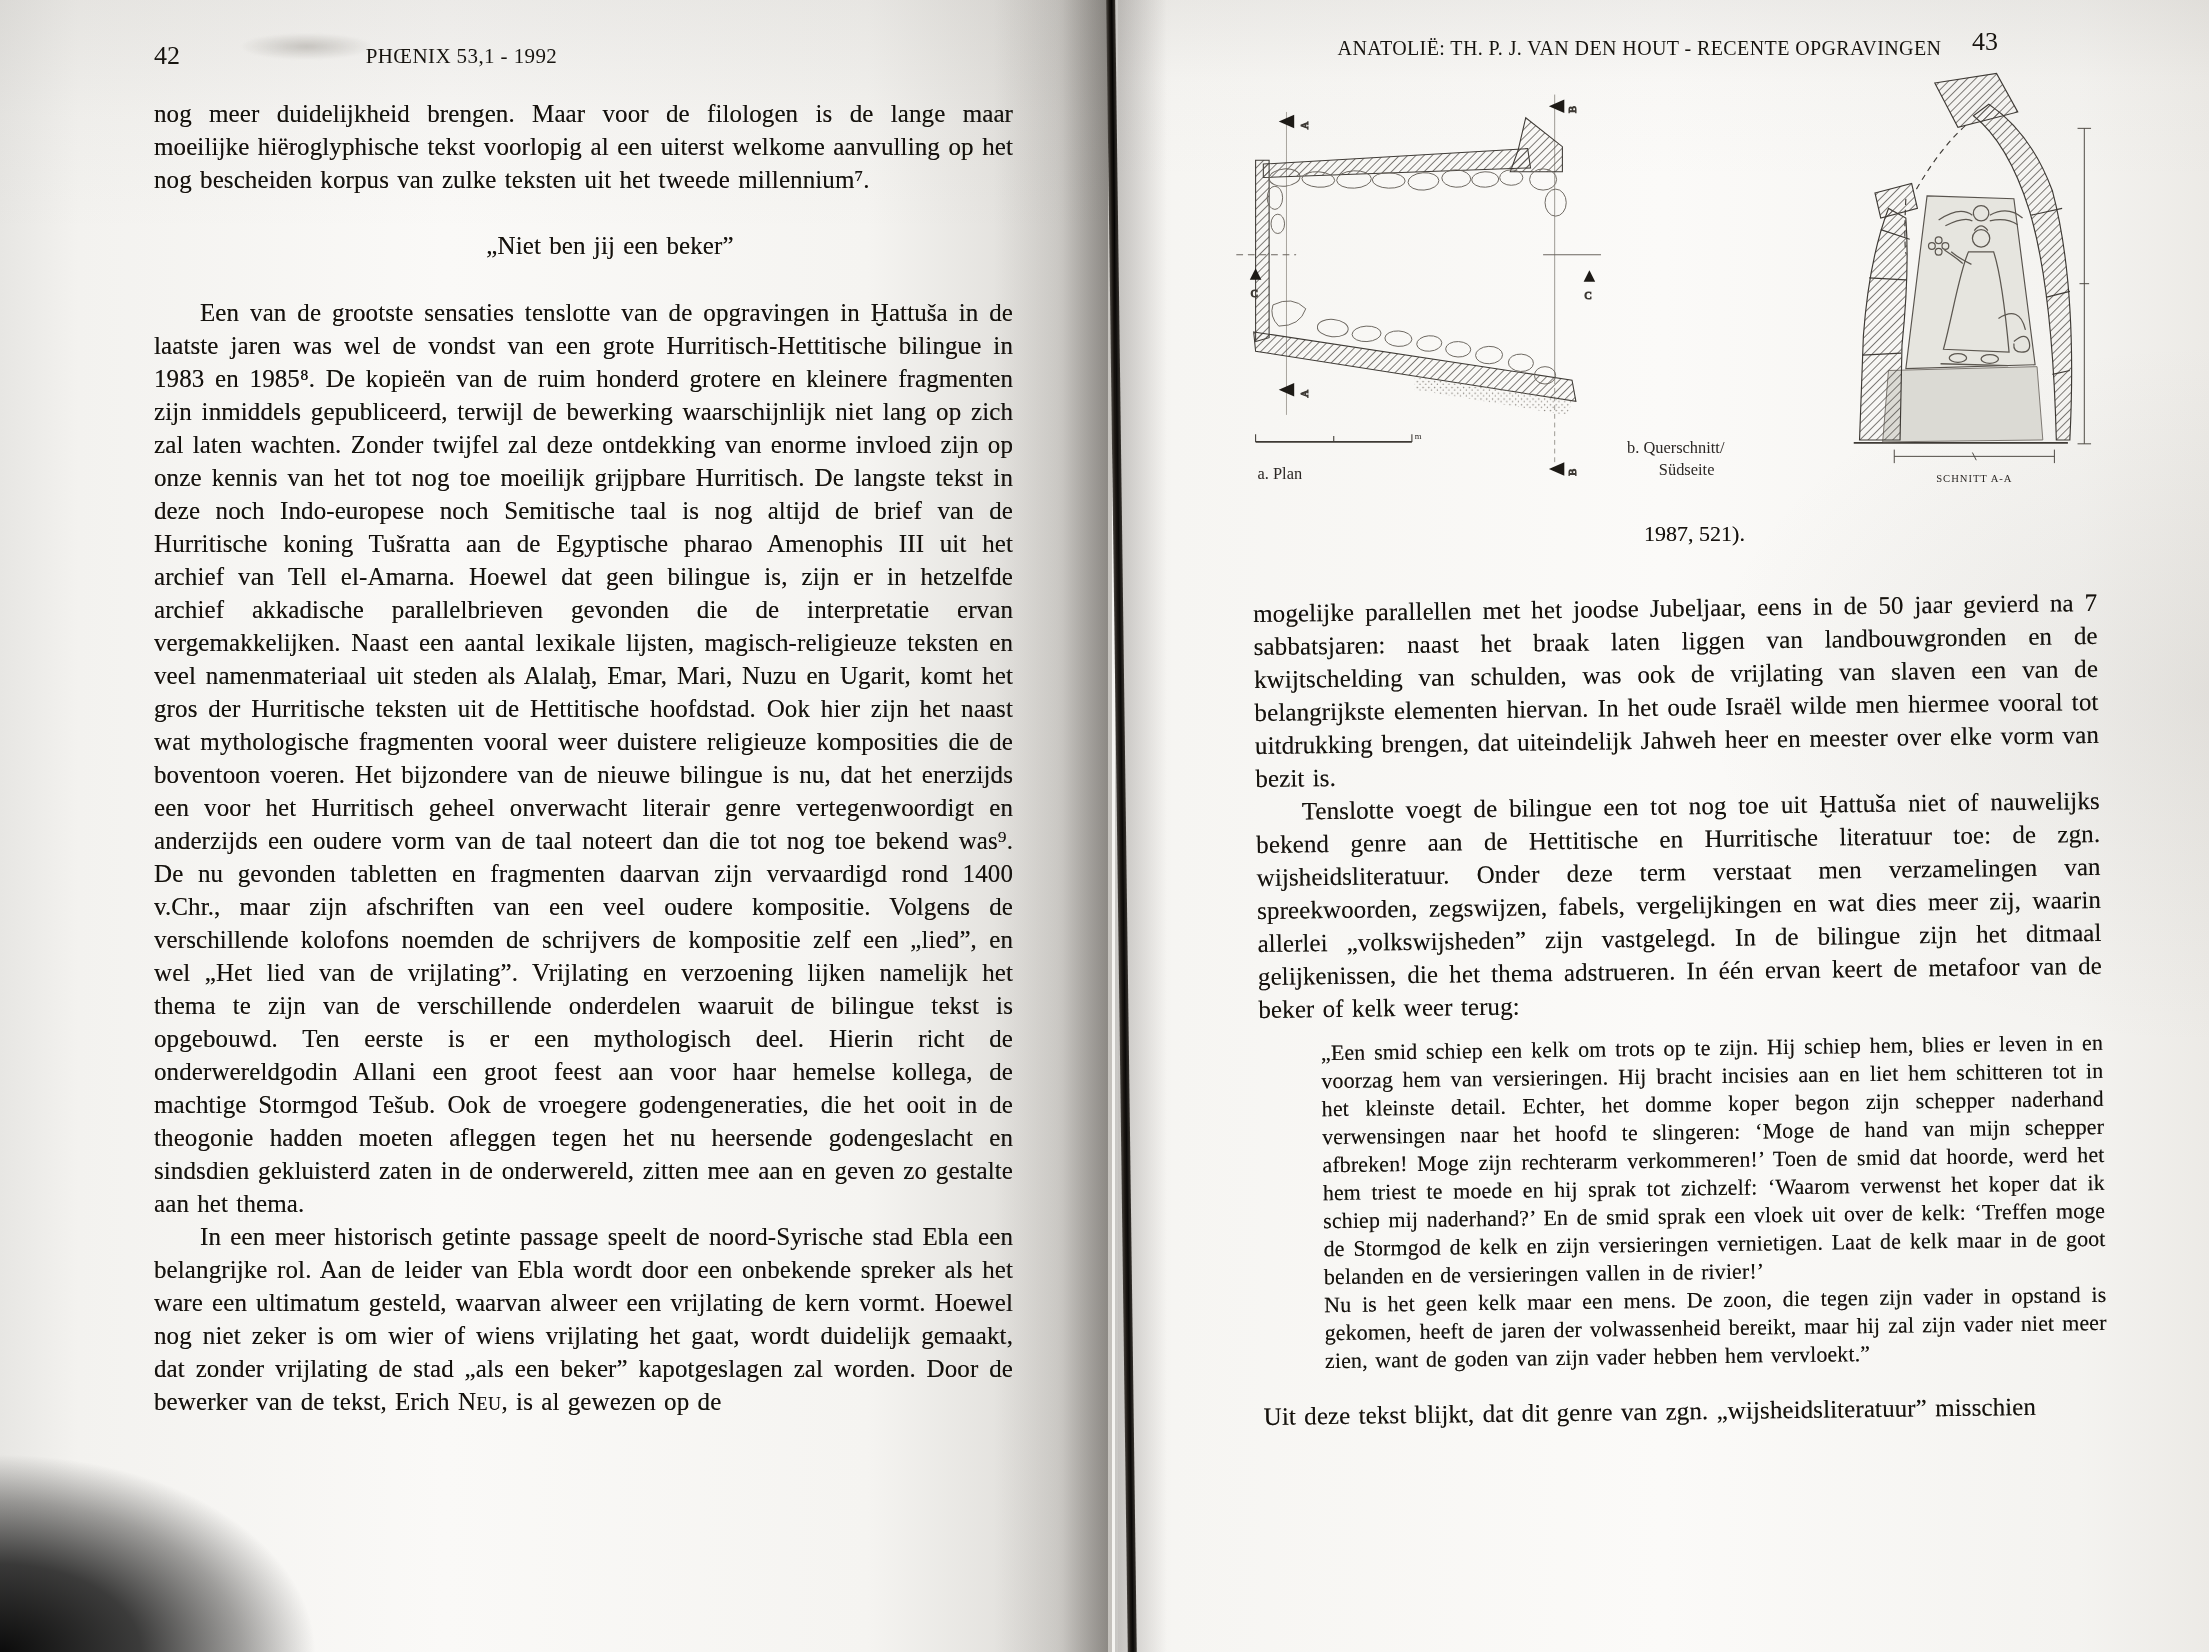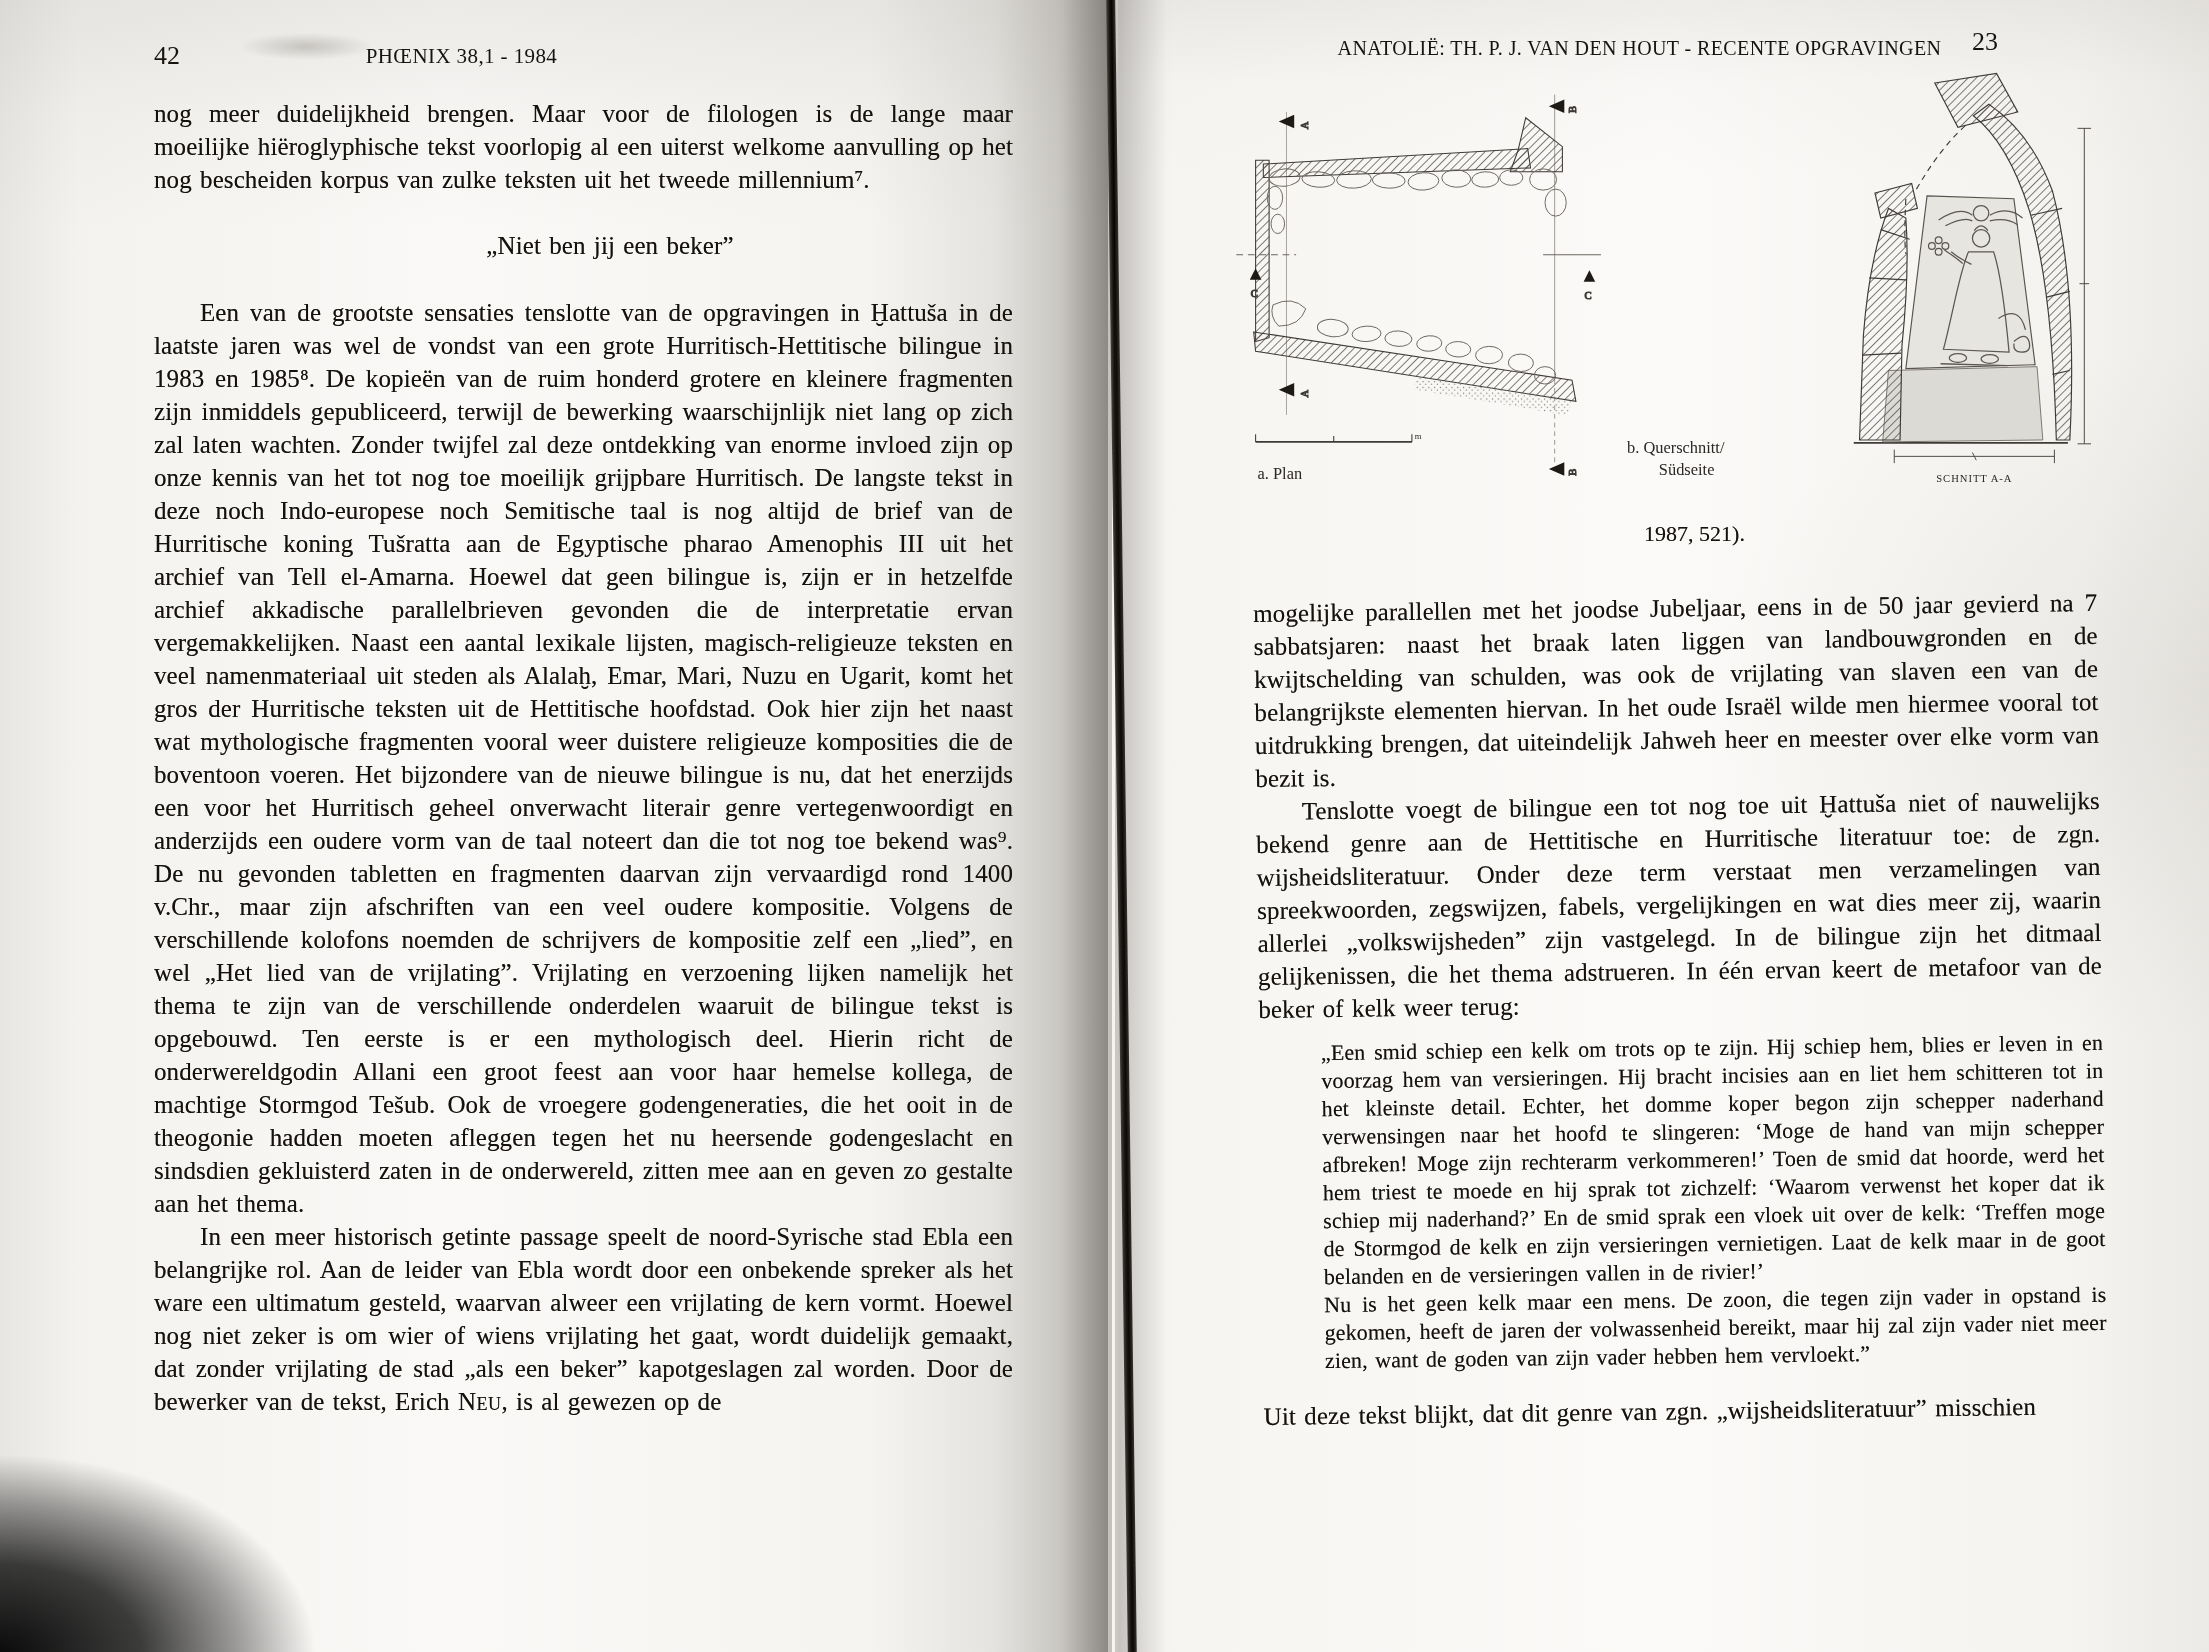--- a/index.html
+++ b/index.html
@@ -57,33 +57,33 @@
   svg text{fill:#2b2724;font-family:"Liberation Serif",serif;}
 </style>
 </head>
 <body>
 
 <div class="spread">
 
   <div class="page page-left">
     <div class="smudge"></div>
     <div class="hdr pageno" style="left:154px;top:41px;">42</div>
-    <div class="hdr runhead-left" style="left:307px;top:44px;width:309px;text-align:center;">PHŒNIX 38,1 - 1984</div>
+    <div class="hdr runhead-left" style="left:307px;top:44px;width:309px;text-align:center;">PHŒNIX 53,1 - 1992</div>
 
     <div class="body-col" style="left:154px;top:97px;width:859px;">
       <p>nog meer duidelijkheid brengen. Maar voor de filologen is de lange maar moeilijke hiëroglyphische tekst voorlopig al een uiterst welkome aanvulling op het nog bescheiden korpus van zulke teksten uit het tweede millennium⁷.</p>
       <p class="sec-head">„Niet ben jij een beker”</p>
       <p class="indent">Een van de grootste sensaties tenslotte van de opgravingen in Ḫattuša in de laatste jaren was wel de vondst van een grote Hurritisch-Hettitische bilingue in 1983 en 1985⁸. De kopieën van de ruim honderd grotere en kleinere fragmenten zijn inmiddels gepubliceerd, terwijl de bewerking waarschijnlijk niet lang op zich zal laten wachten. Zonder twijfel zal deze ontdekking van enorme invloed zijn op onze kennis van het tot nog toe moeilijk grijpbare Hurritisch. De langste tekst in deze noch Indo-europese noch Semitische taal is nog altijd de brief van de Hurritische koning Tušratta aan de Egyptische pharao Amenophis III uit het archief van Tell el-Amarna. Hoewel dat geen bilingue is, zijn er in hetzelfde archief akkadische parallelbrieven gevonden die de interpretatie ervan vergemakkelijken. Naast een aantal lexikale lijsten, magisch-religieuze teksten en veel namenmateriaal uit steden als Alalaḫ, Emar, Mari, Nuzu en Ugarit, komt het gros der Hurritische teksten uit de Hettitische hoofdstad. Ook hier zijn het naast wat mythologische fragmenten vooral weer duistere religieuze komposities die de boventoon voeren. Het bijzondere van de nieuwe bilingue is nu, dat het enerzijds een voor het Hurritisch geheel onverwacht literair genre vertegenwoordigt en anderzijds een oudere vorm van de taal noteert dan die tot nog toe bekend was⁹. De nu gevonden tabletten en fragmenten daarvan zijn vervaardigd rond 1400 v.Chr., maar zijn afschriften van een veel oudere kompositie. Volgens de verschillende kolofons noemden de schrijvers de kompositie zelf een „lied”, en wel „Het lied van de vrijlating”. Vrijlating en verzoening lijken namelijk het thema te zijn van de verschillende onderdelen waaruit de bilingue tekst is opgebouwd. Ten eerste is er een mythologisch deel. Hierin richt de onderwereldgodin Allani een groot feest aan voor haar hemelse kollega, de machtige Stormgod Tešub. Ook de vroegere godengeneraties, die het ooit in de theogonie hadden moeten afleggen tegen het nu heersende godengeslacht en sindsdien gekluisterd zaten in de onderwereld, zitten mee aan en geven zo gestalte aan het thema.</p>
       <p class="indent"><span>In een meer historisch getinte passage speelt de noord-Syrische stad Ebla een belangrijke rol. Aan de leider van Ebla wordt door een onbekende spreker als het ware een ultimatum gesteld, waarvan alweer een vrijlating de kern vormt. Hoewel nog niet zeker is om wier of wiens vrijlating het gaat, wordt duidelijk gemaakt, dat zonder vrijlating de stad „als een beker” kapotgeslagen zal worden. Door de bewerker van de tekst, Erich </span><span class="smallcaps">Neu</span><span>, is al gewezen op de</span></p>
     </div>
   </div>
 
   <div class="page page-right">
     <div class="hdr runhead-right" style="left:140px;top:37px;width:763px;text-align:center;">ANATOLIË: TH. P. J. VAN DEN HOUT - RECENTE OPGRAVINGEN</div>
-    <div class="hdr pageno" style="left:854px;top:27px;">23</div>
+    <div class="hdr pageno" style="left:854px;top:27px;">43</div>
   </div>
 
   <div class="fig-wrap">
     <svg width="975" height="465" viewBox="0 0 1010 482">
       <defs>
         <pattern id="hatch" patternUnits="userSpaceOnUse" width="6" height="6" patternTransform="rotate(45)">
           <line x1="0" y1="0" x2="0" y2="6" stroke="#4f4b46" stroke-width="1.5"></line>
         </pattern>
         <pattern id="stipple" patternUnits="userSpaceOnUse" width="6" height="6">
           <circle cx="1.6" cy="1.6" r="0.8" fill="#8a857e"></circle>

